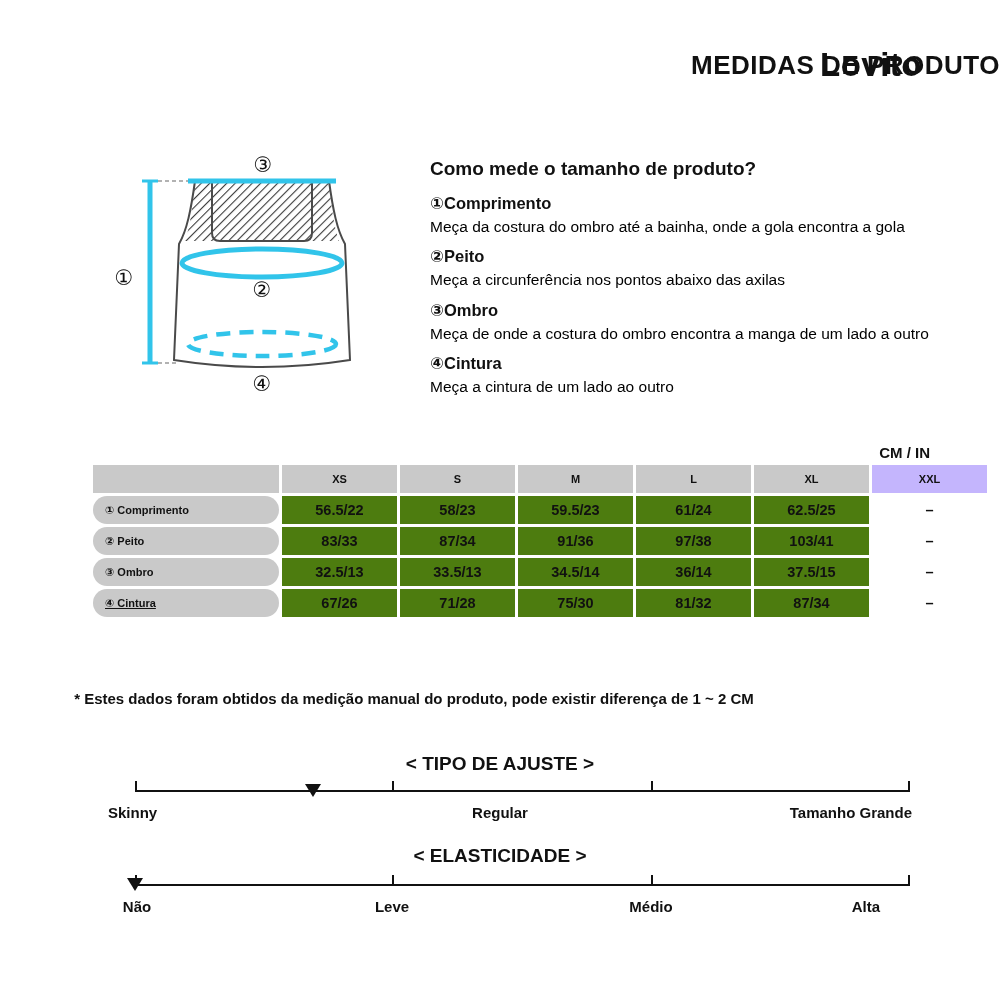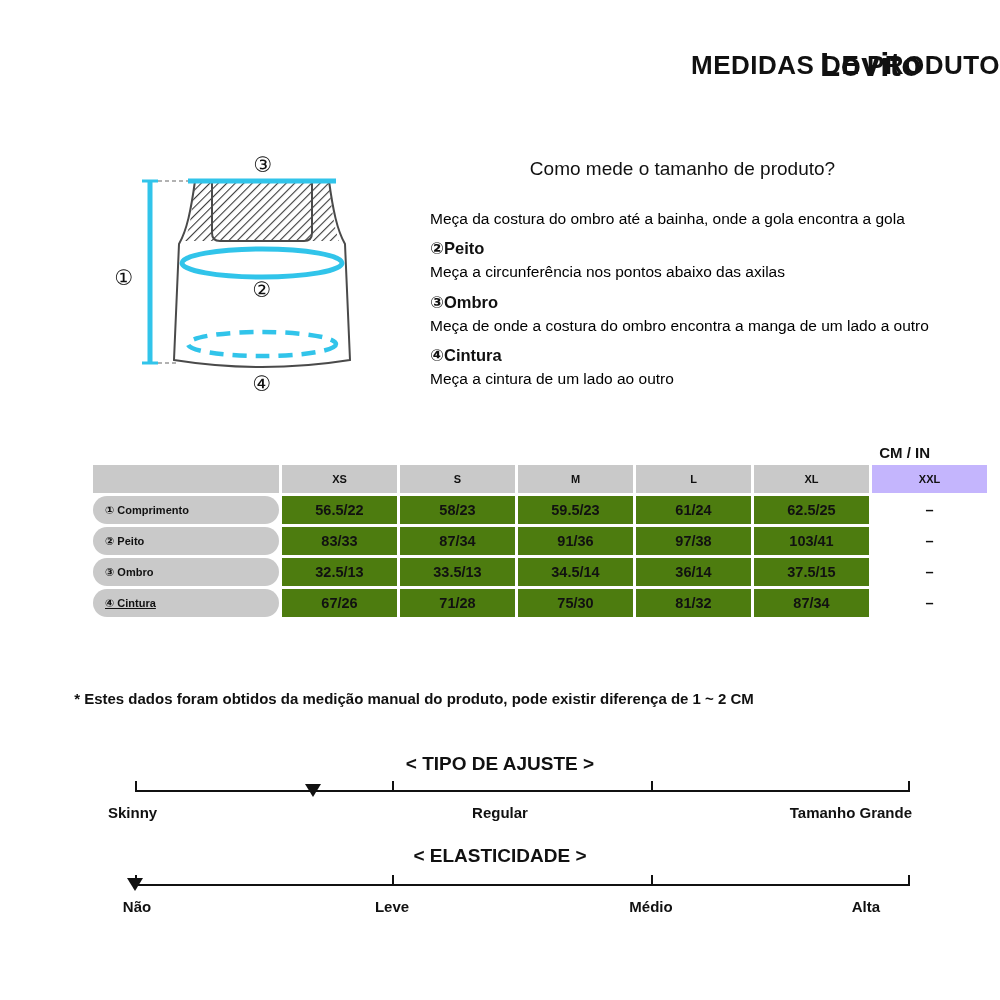--- a/index.html
+++ b/index.html
@@ -9,21 +9,21 @@
 
   .title{position:absolute;top:50px;left:0;width:1000px;text-align:right;
          font-size:26px;font-weight:bold;letter-spacing:.5px;}
   .logo{position:absolute;top:46px;right:78px;font-size:33px;font-weight:bold;
         letter-spacing:.5px;}
 
   .diagram{position:absolute;left:100px;top:148px;width:300px;height:275px;}
   svg text{font-family:"DejaVu Sans",sans-serif;}
 
   .instructions{position:absolute;left:430px;top:158px;width:505px;}
-  .instructions h2{margin:0 0 28px 0;font-size:19px;font-weight:normal;text-align:center;}
+  .instructions h2{margin:0 0 14px 0;font-size:19px;font-weight:bold;}
   .instr-label{font-size:16.5px;font-weight:bold;margin-top:9px;}
   .instr-desc{font-size:15.5px;color:#000000;line-height:1.45;margin-top:3px;}
 
   .unit-label{position:absolute;top:444px;right:70px;font-size:15px;font-weight:bold;}
 
   .size-table{position:absolute;left:90px;top:462px;border-collapse:separate;
               border-spacing:3px;}
   .size-table th,.size-table td{height:28px;text-align:center;font-size:11px;
               padding:0 4px;white-space:nowrap;}
   .size-table th{font-weight:bold;background:#c9c9c9;width:107px;}
@@ -89,20 +89,21 @@
 
     <text x="24" y="137" font-size="21" text-anchor="middle" fill="#111">①</text>
     <text x="162" y="149" font-size="21" text-anchor="middle" fill="#111">②</text>
     <text x="163" y="24" font-size="21" text-anchor="middle" fill="#111">③</text>
     <text x="162" y="243" font-size="21" text-anchor="middle" fill="#111">④</text>
   </svg>
 
   <div class="instructions">
     <h2>Como mede o tamanho de produto?</h2>
 
+    <div class="instr-label">①Comprimento</div>
     <div class="instr-desc">Meça da costura do ombro até a bainha, onde a gola encontra a gola</div>
 
     <div class="instr-label">②Peito</div>
     <div class="instr-desc">Meça a circunferência nos pontos abaixo das axilas</div>
 
     <div class="instr-label">③Ombro</div>
     <div class="instr-desc">Meça de onde a costura do ombro encontra a manga de um lado a outro</div>
 
     <div class="instr-label">④Cintura</div>
     <div class="instr-desc">Meça a cintura de um lado ao outro</div>

